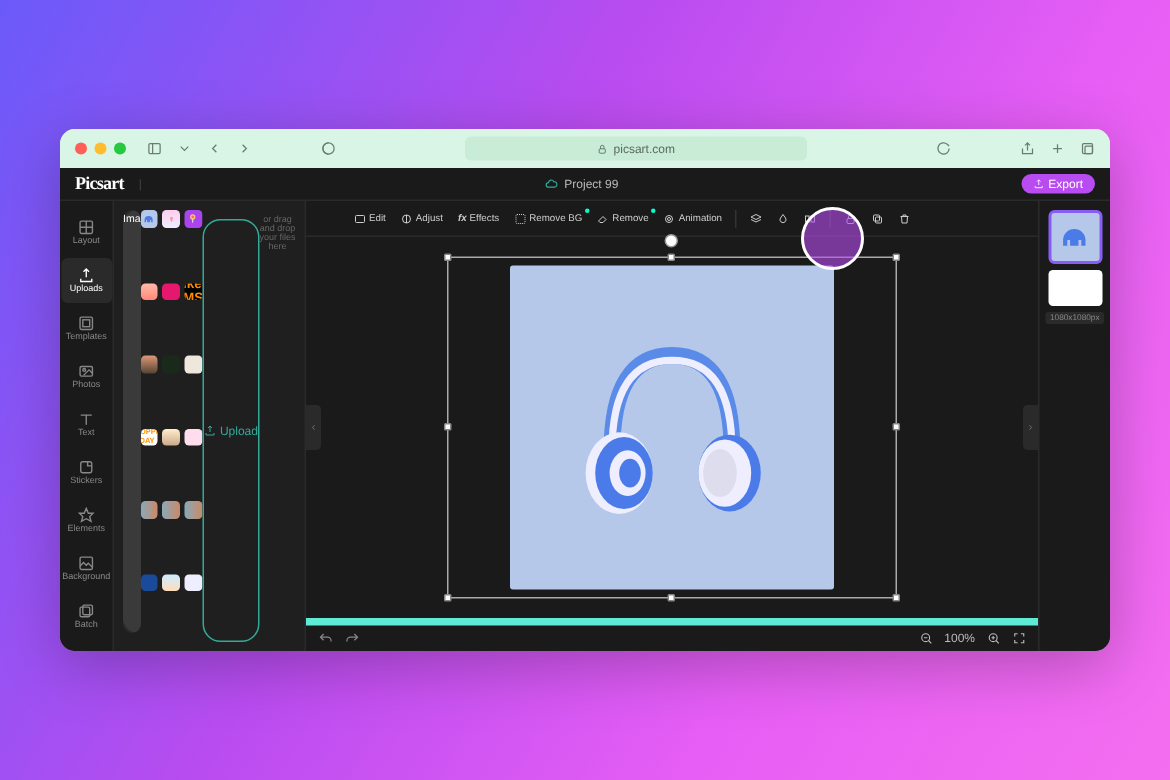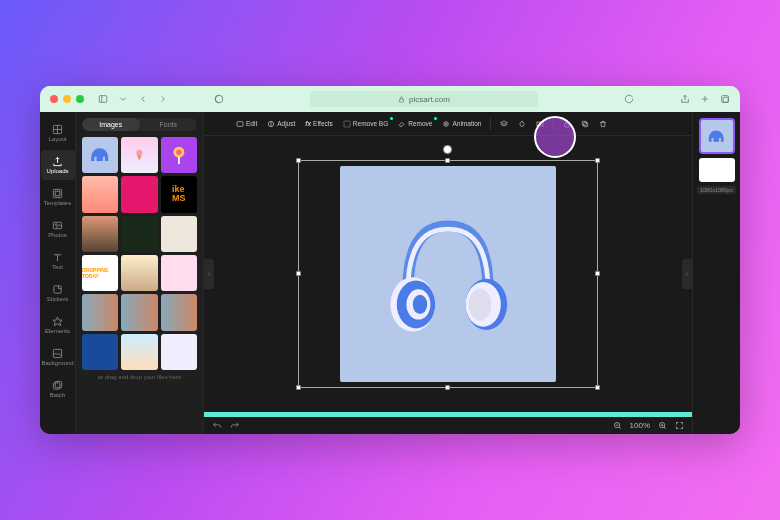--- a/index.html
+++ b/index.html
@@ -16,21 +16,21 @@
   .app { flex:1; background:#1a1a1a; display:flex; flex-direction:column; color:#bbb; font-size:8px; }
   .app-top { height:22px; display:flex; align-items:center; padding:0 10px; justify-content:space-between; background:#1a1a1a; border-bottom:1px solid #2a2a2a; }
   .logo { font-family: "Comic Sans MS", cursive; font-weight:bold; color:#fff; font-size:12px; letter-spacing:-.5px; }
   .project { display:flex; gap:4px; align-items:center; color:#bbb; }
   .export-btn { background:#b84cf0; color:#fff; padding:2px 8px; border-radius:10px; font-size:8px; display:flex; gap:3px; align-items:center; }
   .app-body { flex:1; display:flex; overflow:hidden; }
   .rail { width:36px; background:#1a1a1a; border-right:1px solid #2a2a2a; display:flex; flex-direction:column; align-items:center; padding-top:6px; gap:2px; }
   .rail-item { width:34px; height:30px; display:flex; flex-direction:column; align-items:center; justify-content:center; gap:1px; color:#888; font-size:6px; border-radius:4px; }
   .rail-item.active { background:#2a2a2a; color:#fff; }
   .rail-item svg { width:11px; height:11px; }
-  .side { width:128px; background:#1f1f1f; border-right:1px solid #2a2a2a; display:flex; flex-direction:column; padding:6px; }
+  .side { width:128px; background:#1f1f1f; border-right:1px solid #2a2a2a; display:flex; flex-direction:row; padding:6px; }
   .tabs { display:flex; background:#2a2a2a; border-radius:10px; overflow:hidden; margin-bottom:6px; }
   .tab { flex:1; text-align:center; padding:3px 0; font-size:7px; color:#888; }
   .tab.active { background:#3a3a3a; color:#fff; border-radius:10px; }
   .grid { display:grid; grid-template-columns:repeat(3,1fr); gap:3px; overflow:hidden; }
   .thumb { aspect-ratio:1; border-radius:3px; background:#333; overflow:hidden; display:flex; align-items:center; justify-content:center; font-size:6px; font-weight:bold; }
   .upload-btn { margin-top:6px; border:1px solid #3a9; color:#3a9; border-radius:12px; padding:4px 0; text-align:center; font-size:8px; display:flex; gap:3px; align-items:center; justify-content:center; }
   .drop-hint { font-size:6px; color:#666; text-align:center; margin-top:4px; }
   .canvas-area { flex:1; background:#1a1a1a; display:flex; flex-direction:column; position:relative; }
   .toolbar { height:24px; display:flex; align-items:center; gap:2px; padding:0 6px; border-bottom:1px solid #2a2a2a; }
   .tool { display:flex; gap:2px; align-items:center; font-size:6.5px; color:#ccc; padding:2px 4px; border-radius:3px; position:relative; white-space:nowrap; }
@@ -106,20 +106,38 @@
           <line x1="5" y1="12" x2="19" y2="12"></line>
         </svg>
       <svg viewBox="0 0 24 24" fill="none" stroke="currentColor" stroke-width="2">
           <rect x="4" y="4" width="16" height="16" rx="2"></rect>
           <rect x="8" y="8" width="12" height="12" rx="2"></rect>
         </svg>
     </div>
   </div>
 
   <div class="app">
+    <div class="app-top">
+      <div style="display:flex;gap:10px;align-items:center">
+        <span class="logo">Picsart</span>
+        <span style="color:#444">|</span>
+      </div>
+      <div class="project">
+        <svg viewBox="0 0 24 24" fill="none" stroke="#3a9" stroke-width="2" style="width:9px;height:9px">
+            <path d="M18 18H7a4 4 0 010-8 5 5 0 019.6-1.5A3.5 3.5 0 0118 18z"></path>
+          </svg>
+        <span>Project 99</span>
+      </div>
+      <div class="export-btn">
+        <svg viewBox="0 0 24 24" fill="none" stroke="currentColor" stroke-width="2" style="width:7px;height:7px">
+            <path d="M12 3v12M8 7l4-4 4 4M4 17v4h16v-4"></path>
+          </svg>
+        <span>Export</span>
+      </div>
+    </div>
 
     <div class="app-body">
       <div class="rail">
         <div class="rail-item">
             <svg viewBox="0 0 24 24" fill="none" stroke="currentColor" stroke-width="2">
               <rect x="3" y="3" width="18" height="18" rx="2"></rect>
               <line x1="3" y1="12" x2="21" y2="12"></line>
               <line x1="12" y1="3" x2="12" y2="21"></line>
             </svg>
             <span>Layout</span>
@@ -213,20 +231,26 @@
           <div class="thumb" style="background:#fff;color:#f90;font-size:5px">DROPPING TODAY</div>
           <div class="thumb" style="background:linear-gradient(#fec,#ca8)"></div>
           <div class="thumb" style="background:#fde"></div>
           <div class="thumb" style="background:linear-gradient(90deg,#8ab,#c86)"></div>
           <div class="thumb" style="background:linear-gradient(90deg,#8ab,#c86)"></div>
           <div class="thumb" style="background:linear-gradient(90deg,#8ab,#c86)"></div>
           <div class="thumb" style="background:#1a4a9a"></div>
           <div class="thumb" style="background:linear-gradient(#cef,#fdb)"></div>
           <div class="thumb" style="background:#eef"></div>
         </div>
+        <div class="upload-btn">
+          <svg viewBox="0 0 24 24" fill="none" stroke="currentColor" stroke-width="2" style="width:8px;height:8px">
+              <path d="M12 3v12M8 7l4-4 4 4M4 17v4h16v-4"></path>
+            </svg>
+          <span>Upload</span>
+        </div>
         <div class="drop-hint">or drag and drop your files here</div>
       </div>
 
       <div class="canvas-area">
         <div class="toolbar">
           <div style="flex:0 0 20px"></div>
           <div class="tool">
               <svg viewBox="0 0 24 24" fill="none" stroke="currentColor" stroke-width="2">
                 <rect x="3" y="5" width="18" height="14" rx="2"></rect>
               </svg>

